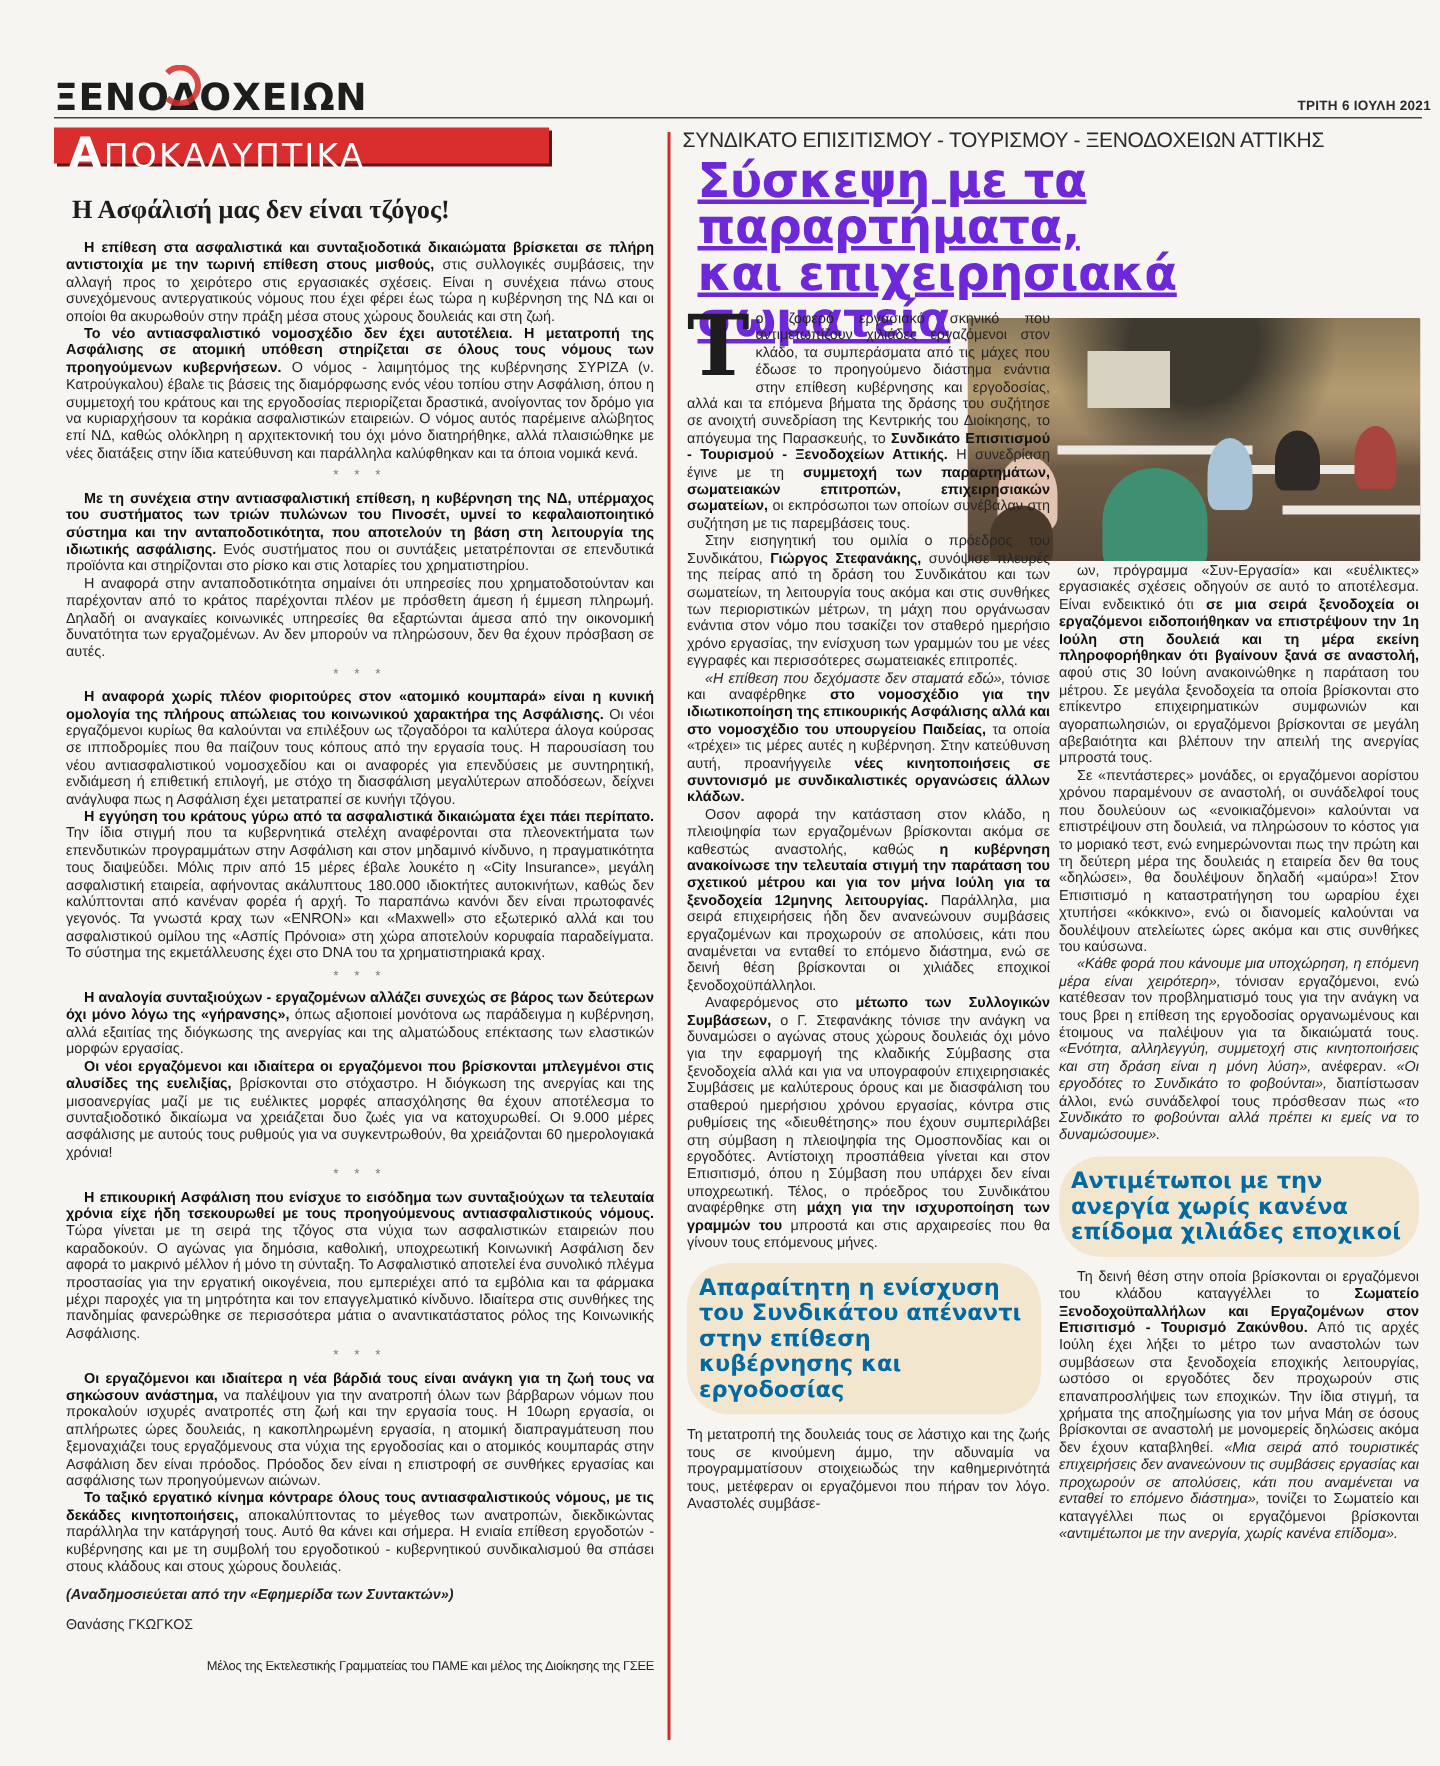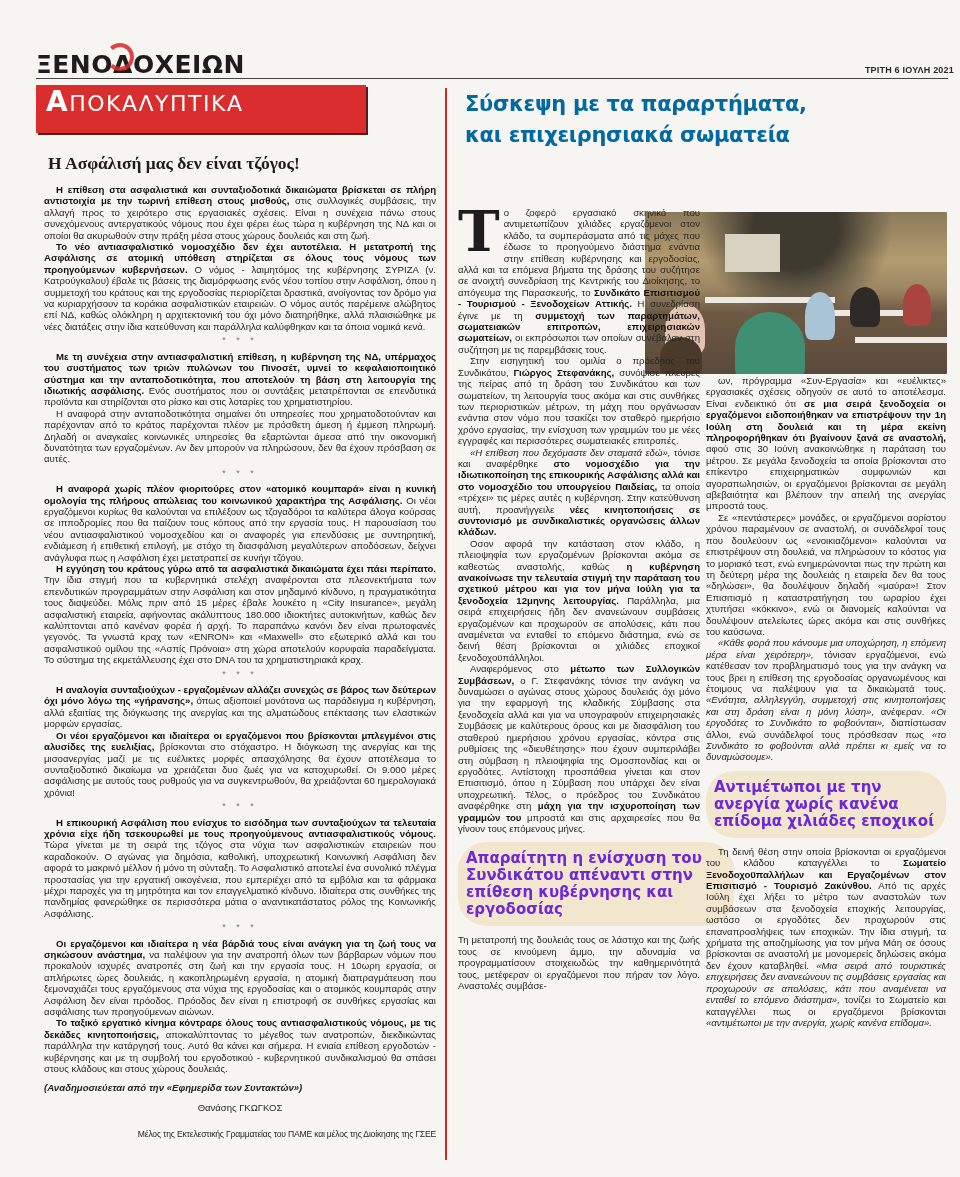--- a/index.html
+++ b/index.html
@@ -6,53 +6,53 @@
   html, body { width: 960px; height: 1177px; background: #f6f5f1; overflow: hidden; }
   body { position: relative; font-family: "Liberation Sans", sans-serif; color: #1e1e1e; }
 
   .masthead { position: absolute; left: 36px; top: 50px; font-family: "DejaVu Sans", sans-serif; font-weight: bold; font-size: 25px; letter-spacing: 0.5px; color: #1d1d1d; }
   .masthead .sickle { position: absolute; left: 70px; top: -7px; width: 28px; height: 28px; border: 4px solid #d42a2a; border-radius: 50%; border-left-color: transparent; opacity: 0.85; }
   .date { position: absolute; right: 6px; top: 65px; font-size: 9px; font-weight: bold; color: #2a2a2a; letter-spacing: 0.2px; }
   .top-rule { position: absolute; left: 36px; right: 12px; top: 78px; height: 1px; background: #444; }
   .col-divider { position: absolute; left: 445px; top: 88px; width: 2px; height: 1072px; background: #c9302c; }
 
   .left { position: absolute; left: 36px; top: 85px; width: 400px; }
-  .section-banner { width: 330px; height: 48px; background: #da2e2e; color: #fff; font-family: "DejaVu Sans", sans-serif; font-size: 22px; padding-left: 10px; line-height: 34px; letter-spacing: 1.5px; box-shadow: 2px 2px 0 #5a1a1a; }
+  .section-banner { width: 330px; height: 24px; background: #da2e2e; color: #fff; font-family: "DejaVu Sans", sans-serif; font-size: 22px; padding-left: 10px; line-height: 34px; letter-spacing: 1.5px; box-shadow: 2px 2px 0 #5a1a1a; }
   .section-banner .cap { font-size: 28px; font-weight: bold; }
   .left-title { margin-top: 20px; padding-left: 12px; font-family: Liberation Serif, serif; font-weight: bold; font-size: 17.5px; color: #1d1d1d; }
 
   .body-text { font-size: 9.6px; line-height: 11.4px; text-align: justify; color: #262626; }
   .body-text p { text-indent: 12px; }
   .body-text b { color: #111; }
   .left .body-text { margin-top: 10px; padding-left: 8px; width: 400px; }
   .stars { text-align: center; color: #777; font-size: 9px; letter-spacing: 4px; margin: 3px 0 4px 0; }
   .source { font-style: italic; font-weight: bold; margin-top: 8px; text-indent: 0 !important; }
-  .author { text-align: center; font-family: "Liberation Sans Narrow", "Liberation Sans", sans-serif; font-size: 9.5px; margin-top: 8px; }
+  .author { text-align: left; font-family: "Liberation Sans Narrow", "Liberation Sans", sans-serif; font-size: 9.5px; margin-top: 8px; }
   .author-role { text-align: right; font-size: 8.6px; margin-top: 16px; letter-spacing: -0.2px; }
 
   .right { position: absolute; left: 455px; top: 85px; width: 495px; }
   .kicker { font-size: 14px; color: #2a2a2a; letter-spacing: -0.2px; }
-  .main-title { margin-top: 4px; font-family: "DejaVu Sans", sans-serif; font-weight: bold; font-size: 21px; line-height: 31px; color: #0369a1; padding-left: 10px; letter-spacing: -0.3px; }
+  .main-title { margin-top: 4px; font-family: "DejaVu Sans", sans-serif; font-weight: bold; font-size: 32px; line-height: 31px; color: #6d28d9; padding-left: 10px; letter-spacing: -0.3px; text-decoration: underline; }
 
   .col { position: absolute; }
   .col .body-text p { text-indent: 12px; }
   .c1 { left: 458px; top: 207px; width: 242px; }
   .c2 { left: 706px; top: 375px; width: 240px; }
   .photo { position: absolute; left: 645px; top: 212px; width: 302px; height: 162px; border-radius: 1px; overflow: hidden;
     background:
       radial-gradient(ellipse at 50% 10%, #3e3a30 0%, #3e3a30 20%, transparent 45%),
       linear-gradient(180deg, #8c7a5a 0%, #b49c70 30%, #9a8464 48%, #6e5a44 62%, #5a4a3a 100%); }
   .photo .screen { position: absolute; left: 80px; top: 22px; width: 55px; height: 38px; background: #d8d2c2; }
   .photo .table { position: absolute; height: 6px; background: #ece8e2; }
   .photo .person { position: absolute; border-radius: 50% 50% 20% 20%; }
   .dropcap { float: left; font-family: "DejaVu Serif", serif; font-weight: bold; font-size: 56px; line-height: 44px; margin: 2px 4px 0 0; color: #1d1d1d; }
   .c1 .body-text p:first-child { text-indent: 0; }
 
-  .subhead { background: #f3e6cf; font-family: "DejaVu Sans", sans-serif; font-weight: bold; font-size: 15px; line-height: 17px; padding: 8px 8px; margin: 8px 0 8px 0; color: #6d28d9; border-radius: 28px; }
-  .subhead.narrow { width: 276px; }
+  .subhead { background: #f3e6cf; font-family: "DejaVu Sans", sans-serif; font-weight: bold; font-size: 15px; line-height: 17px; padding: 8px 8px; margin: 8px 0 8px 0; color: #0369a1; border-radius: 28px; }
+  .subhead.narrow { width: 236px; }
 </style>
 </head>
 <body>
 
 <div class="masthead">
   <span>ΞΕΝΟΔΟΧΕΙΩΝ</span>
   <span class="sickle"></span>
 </div>
 <div class="date">ΤΡΙΤΗ 6 ΙΟΥΛΗ 2021</div>
 <div class="top-rule"></div>
@@ -80,20 +80,21 @@
       <div class="stars">* * *</div>
       <p><b>Οι εργαζόμενοι και ιδιαίτερα η νέα βάρδιά τους είναι ανάγκη για τη ζωή τους να σηκώσουν ανάστημα,</b><span> να παλέψουν για την ανατροπή όλων των βάρβαρων νόμων που προκαλούν ισχυρές ανατροπές στη ζωή και την εργασία τους. Η 10ωρη εργασία, οι απλήρωτες ώρες δουλειάς, η κακοπληρωμένη εργασία, η ατομική διαπραγμάτευση που ξεμοναχιάζει τους εργαζόμενους στα νύχια της εργοδοσίας και ο ατομικός κουμπαράς στην Ασφάλιση δεν είναι πρόοδος. Πρόοδος δεν είναι η επιστροφή σε συνθήκες εργασίας και ασφάλισης των προηγούμενων αιώνων.</span></p>
       <p><b>Το ταξικό εργατικό κίνημα κόντραρε όλους τους αντιασφαλιστικούς νόμους, με τις δεκάδες κινητοποιήσεις,</b><span> αποκαλύπτοντας το μέγεθος των ανατροπών, διεκδικώντας παράλληλα την κατάργησή τους. Αυτό θα κάνει και σήμερα. Η ενιαία επίθεση εργοδοτών - κυβέρνησης και με τη συμβολή του εργοδοτικού - κυβερνητικού συνδικαλισμού θα σπάσει στους κλάδους και στους χώρους δουλειάς.</span></p>
       <p class="source">(Αναδημοσιεύεται από την «Εφημερίδα των Συντακτών»)</p>
       <div class="author">Θανάσης ΓΚΩΓΚΟΣ</div>
       <div class="author-role">Μέλος της Εκτελεστικής Γραμματείας του ΠΑΜΕ και μέλος της Διοίκησης της ΓΣΕΕ</div>
     </div>
 </div>
 
 <div class="right">
+  <div class="kicker">ΣΥΝΔΙΚΑΤΟ ΕΠΙΣΙΤΙΣΜΟΥ - ΤΟΥΡΙΣΜΟΥ - ΞΕΝΟΔΟΧΕΙΩΝ ΑΤΤΙΚΗΣ</div>
   <div class="main-title">
     <div>Σύσκεψη με τα παραρτήματα,</div>
     <div>και επιχειρησιακά σωματεία</div>
   </div>
 </div>
 
 <div class="photo" title="Αίθουσα συνεδρίασης με εργαζόμενους">
   <div class="screen"></div>
   <div class="table" style="left:60px;top:85px;width:130px;"></div>
   <div class="table" style="left:170px;top:98px;width:110px;"></div>

